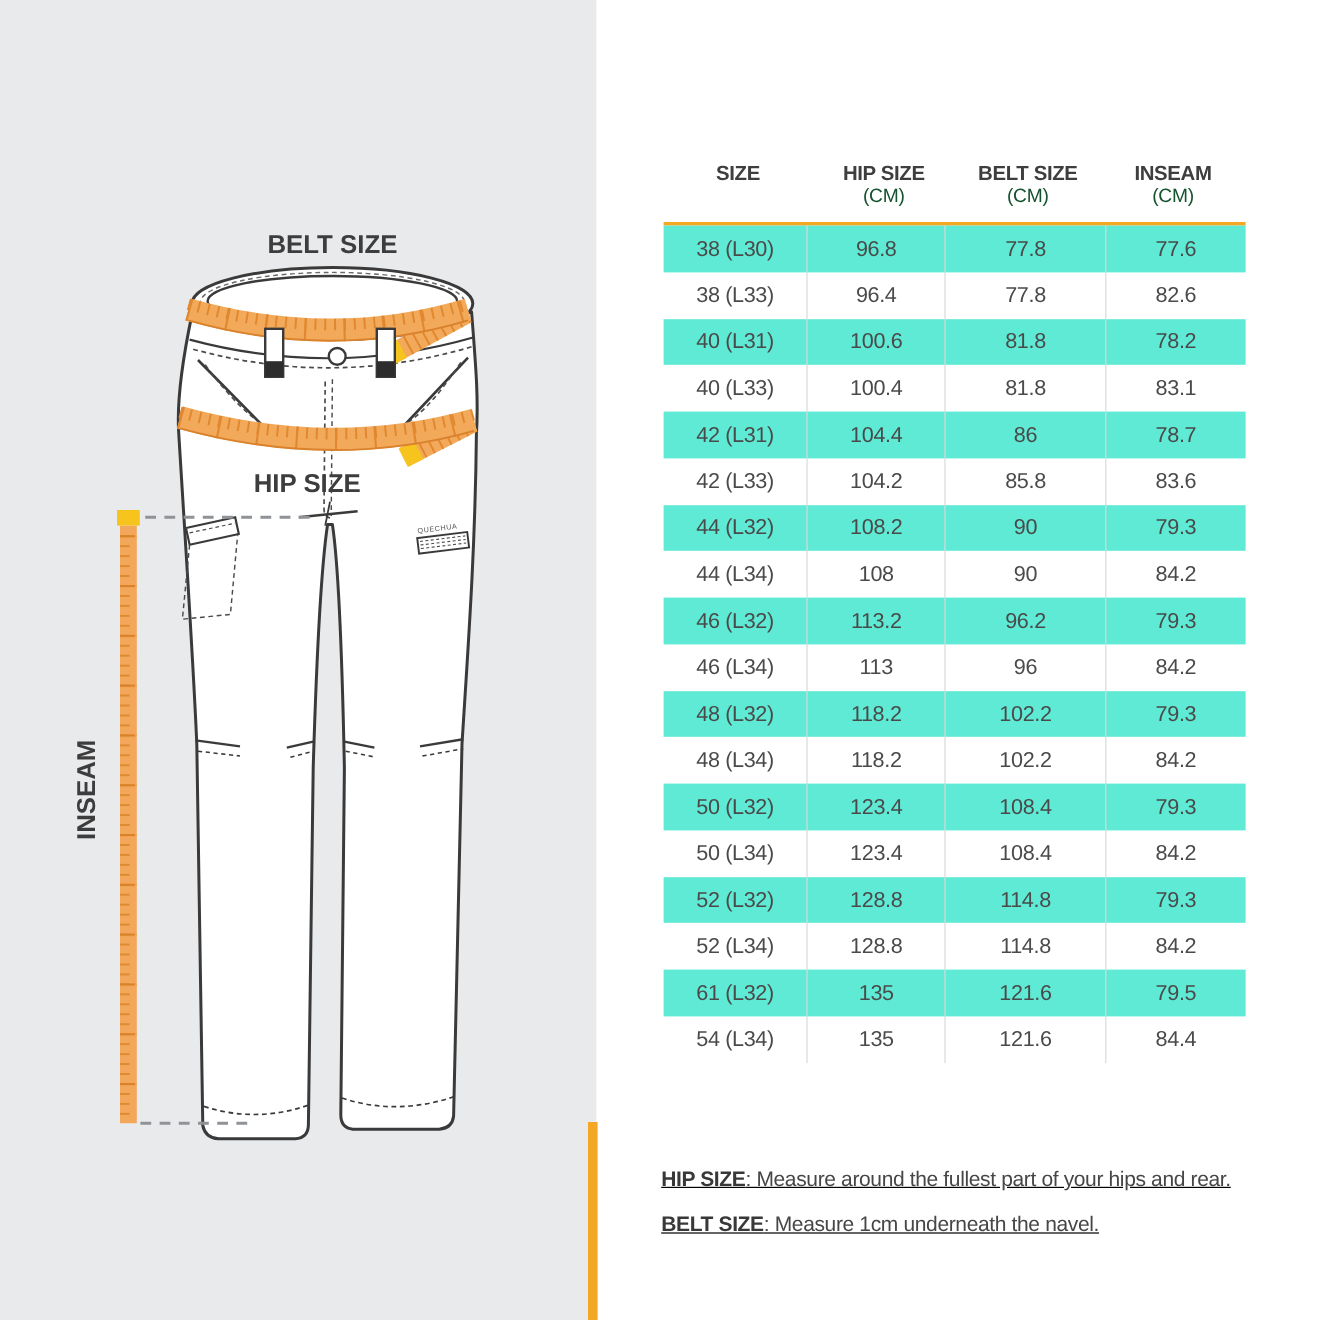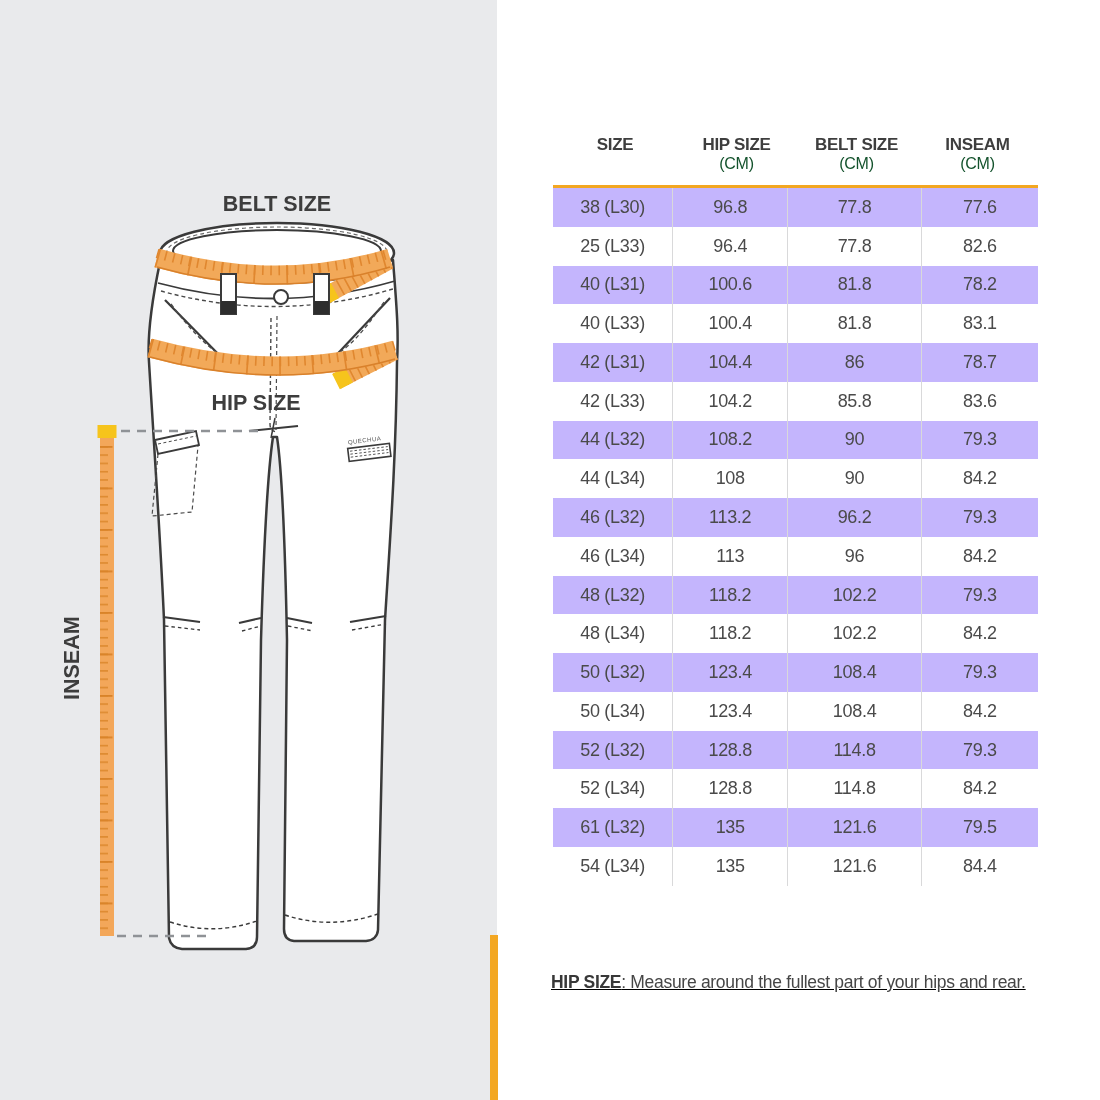--- a/index.html
+++ b/index.html
@@ -22,21 +22,21 @@
   
   .size-table{position:absolute;left:553px;top:131px;width:485px;}
   .thead{display:flex;height:52px;}
   .hcell{display:flex;flex-direction:column;align-items:center;justify-content:flex-start;padding-top:3px;}
   .hc0{width:124px;} .hc1{width:119px;} .hc2{width:121px;} .hc3{width:121px;}
   .h-label{font-size:17px;font-weight:bold;color:#3e3e3e;letter-spacing:-0.3px;line-height:22px;}
   .h-sub{font-size:16px;color:#14532d;letter-spacing:-0.2px;line-height:15px;}
   .header-rule{height:3px;background:#f3a722;margin-top:2px;}
   .tbody{display:flex;flex-direction:column;}
   .trow{display:flex;height:38.78px;}
-  .trow.shaded{background:#c4b5fd;}
+  .trow.shaded{background:#5eead4;}
   .tcell{display:flex;align-items:center;justify-content:center;
          font-size:18px;color:#4a4a4a;letter-spacing:-0.3px;}
   .tcell.c0{width:124px;border-right:1px solid #d9d9da;}
   .tcell.c1{width:119px;border-right:1px solid #d9d9da;}
   .tcell.c2{width:138px;border-right:1px solid #d9d9da;}
   .tcell.c3{width:121px;}
 
   
   .footnotes{position:absolute;left:551px;top:971px;width:520px;text-decoration:underline;}
   .fnote{font-size:17.5px;color:#464646;letter-spacing:-0.3px;line-height:22px;margin-bottom:16px;}
@@ -182,21 +182,21 @@
   </div>
   <div class="header-rule"></div>
   <div class="tbody">
       <div class="trow shaded">
         <div class="tcell c0">38 (L30)</div>
         <div class="tcell c1">96.8</div>
         <div class="tcell c2">77.8</div>
         <div class="tcell c3">77.6</div>
       </div>
       <div class="trow">
-        <div class="tcell c0">25 (L33)</div>
+        <div class="tcell c0">38 (L33)</div>
         <div class="tcell c1">96.4</div>
         <div class="tcell c2">77.8</div>
         <div class="tcell c3">82.6</div>
       </div>
       <div class="trow shaded">
         <div class="tcell c0">40 (L31)</div>
         <div class="tcell c1">100.6</div>
         <div class="tcell c2">81.8</div>
         <div class="tcell c3">78.2</div>
       </div>
@@ -288,13 +288,14 @@
         <div class="tcell c0">54 (L34)</div>
         <div class="tcell c1">135</div>
         <div class="tcell c2">121.6</div>
         <div class="tcell c3">84.4</div>
       </div>
     </div>
 </div>
 
 <div class="footnotes">
   <div class="fnote"><b>HIP SIZE</b><span>: Measure around the fullest part of your hips and rear.</span></div>
+  <div class="fnote"><b>BELT SIZE</b><span>: Measure 1cm underneath the navel.</span></div>
 </div>
 
 </body></html>

